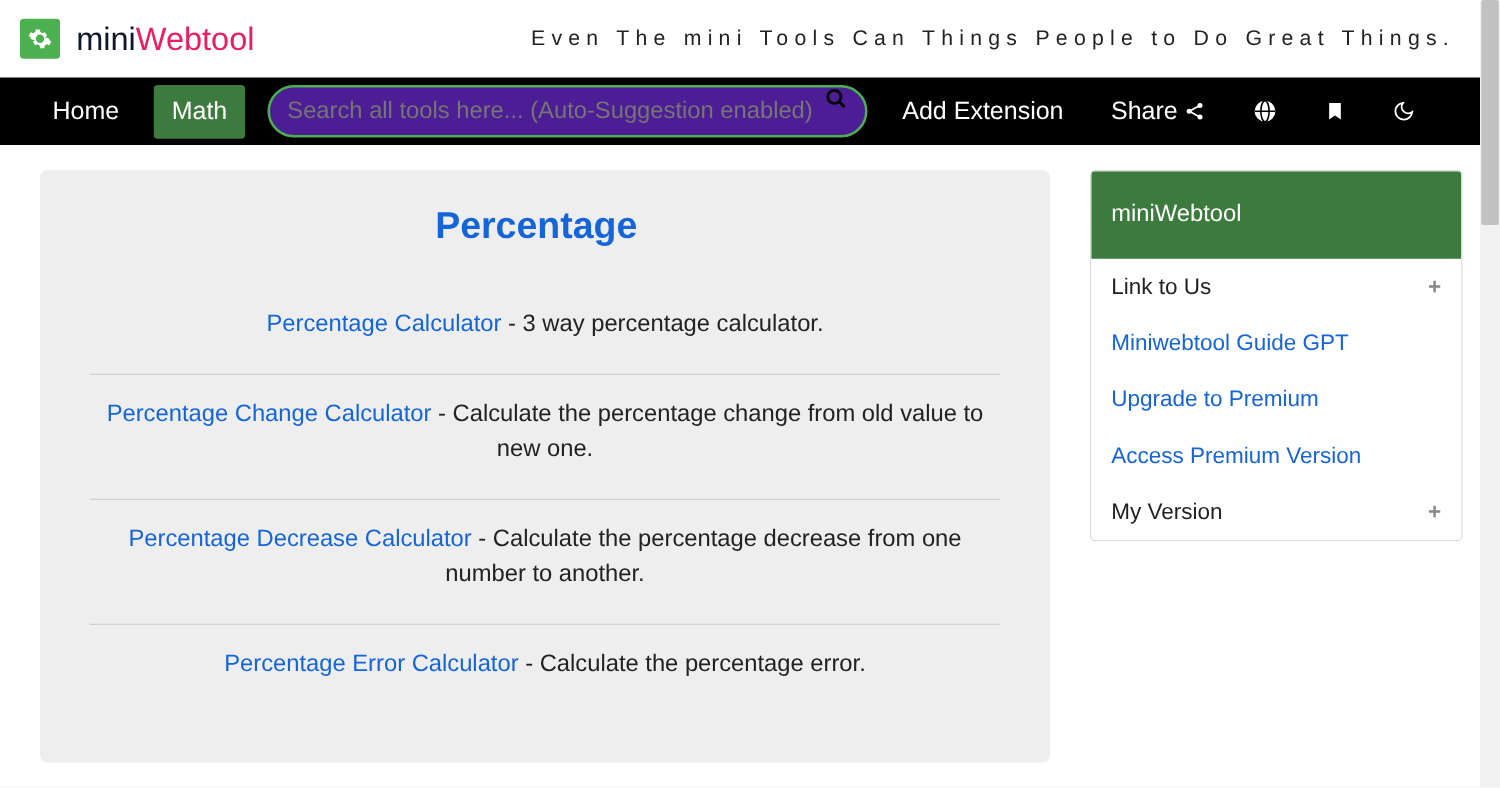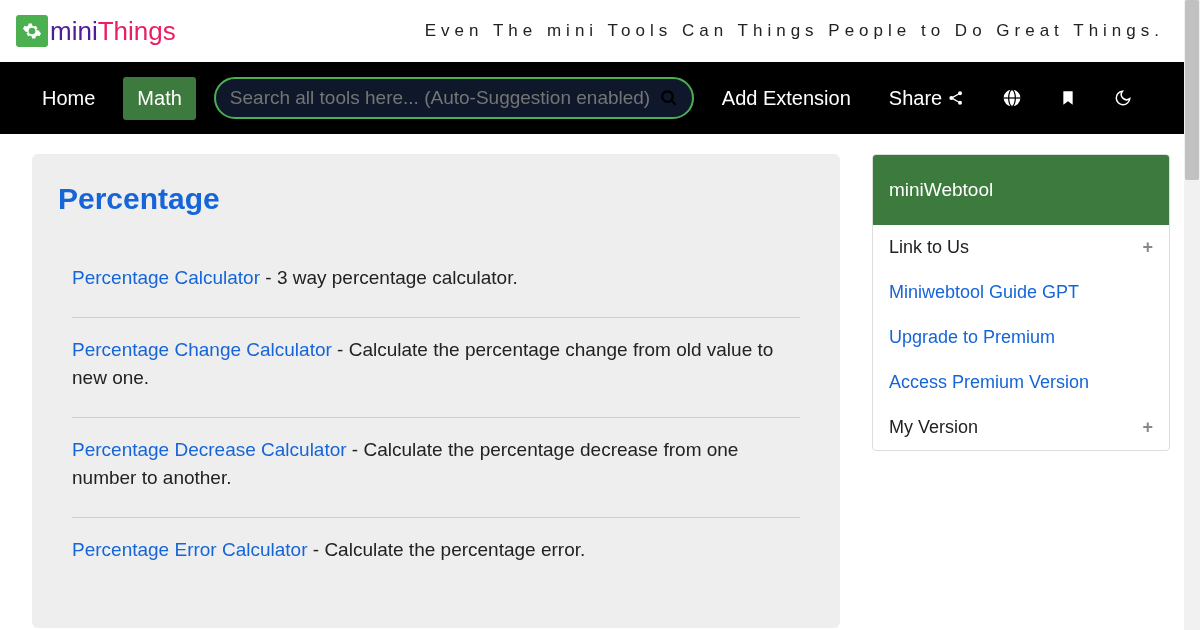--- a/index.html
+++ b/index.html
@@ -1,34 +1,34 @@
 <!DOCTYPE html>
 <html><head>
 <meta charset="utf-8">
 <style>
 *{margin:0;padding:0;box-sizing:border-box;}
 body{font-family:Arial,Helvetica,sans-serif;background:#fff;width:1200px;height:630px;overflow:hidden;position:relative;}
 .topbar{display:flex;align-items:center;padding:10px 16px;height:62px;}
 .logo-box{display:flex;align-items:center;}
 .logo-gear{width:32px;height:32px;background:#4caf50;border-radius:3px;display:flex;align-items:center;justify-content:center;color:#fff;}
 .logo-text{font-size:26px;font-weight:500;margin-left:2px;}
-.logo-mini{color:#4c1d95;}
+.logo-mini{color:#0f172a;margin-left:11px;}
 .logo-web{color:#e91e63;}
 .tagline{margin-left:auto;font-size:17px;letter-spacing:5px;color:#222;padding-right:20px;}
-.navbar{background:#000;height:72px;display:flex;align-items:center;padding:0 20px 0 32px;gap:18px;}
+.navbar{background:#000;height:54px;display:flex;align-items:center;padding:0 20px 0 32px;gap:18px;}
 .nav-link{color:#fff;font-size:20px;text-decoration:none;padding:8px 10px;}
 .nav-active{background:#3d7a3d;border-radius:3px;padding:10px 14px;}
-.search-wrap{background:#0f172a;border:2px solid #4caf50;border-radius:30px;height:42px;display:flex;align-items:center;padding:0 14px;width:480px;}
+.search-wrap{background:#4c1d95;border:2px solid #4caf50;border-radius:30px;height:42px;display:flex;padding:0 14px;width:480px;}
 .search-input{border:none;outline:none;font-size:19px;color:#888;flex:1;background:transparent;}
 .search-icon{font-size:18px;color:#000;}
 .nav-right{display:flex;align-items:center;gap:38px;margin-left:10px;}
 .nav-right .nav-link{padding:0;}
 .nav-icon{color:#fff;font-size:18px;}
 .content{display:flex;padding:20px 16px 0 32px;gap:32px;}
-.main{background:#eeeeee;border-radius:6px;flex:1;padding:28px 40px 40px 40px;max-width:808px;}
+.main{background:#eeeeee;border-radius:6px;flex:1;padding:28px 40px 40px 40px;max-width:808px;text-align:center;}
 .page-title{color:#1565d8;font-size:30px;font-weight:700;margin-bottom:48px;margin-left:-14px;}
 .tool-list{margin-left:0;}
 .tool-item{border-bottom:1px solid #d0d0d0;padding:18px 0 24px 0;font-size:19px;line-height:1.5;}
 .tool-item:first-child{padding-top:0;}
 .tool-link{color:#1565d8;text-decoration:none;}
 .tool-desc{color:#222;}
 .sidebar{width:298px;border:1px solid #ddd;border-radius:4px;overflow:hidden;align-self:flex-start;}
 .side-head{background:#3d7a3d;color:#fff;font-size:19px;padding:24px 16px;}
 .side-row{padding:12px 16px;font-size:18px;display:flex;align-items:flex-start;justify-content:space-between;}
 .side-row.textrow{color:#222;}
@@ -42,21 +42,21 @@
 <body>
 
 <div class="topbar">
   <a class="logo-box">
     <span class="logo-gear">
       <svg width="20" height="20" viewBox="0 0 24 24" fill="#fff">
           <path d="M12 8a4 4 0 100 8 4 4 0 000-8zm9 4a7 7 0 01-.1 1.2l2 1.6-2 3.4-2.4-.9a7.3 7.3 0 01-2 1.2l-.4 2.5h-4l-.4-2.5a7.3 7.3 0 01-2-1.2l-2.4.9-2-3.4 2-1.6A7 7 0 013 12a7 7 0 01.1-1.2l-2-1.6 2-3.4 2.4.9a7.3 7.3 0 012-1.2L7.9 3h4l.4 2.5a7.3 7.3 0 012 1.2l2.4-.9 2 3.4-2 1.6A7 7 0 0121 12z"></path>
         </svg>
     </span>
     <span class="logo-text">
-      <span class="logo-mini">mini</span><span class="logo-web">Things</span>
+      <span class="logo-mini">mini</span><span class="logo-web">Webtool</span>
     </span>
   </a>
   <div class="tagline">Even The mini Tools Can Things People to Do Great Things.</div>
 </div>
 
 <div class="navbar">
   <a class="nav-link">Home</a>
   <a class="nav-link nav-active">Math</a>
   <div class="search-wrap">
     <input class="search-input" placeholder="Search all tools here... (Auto-Suggestion enabled)" style="">

